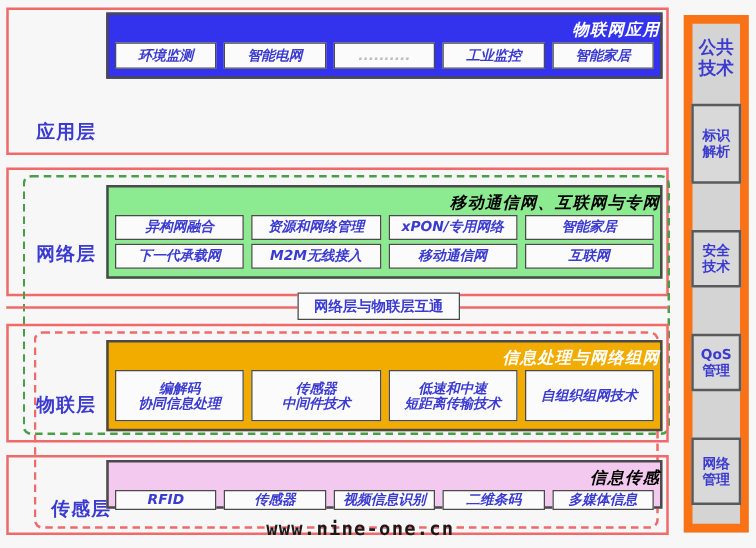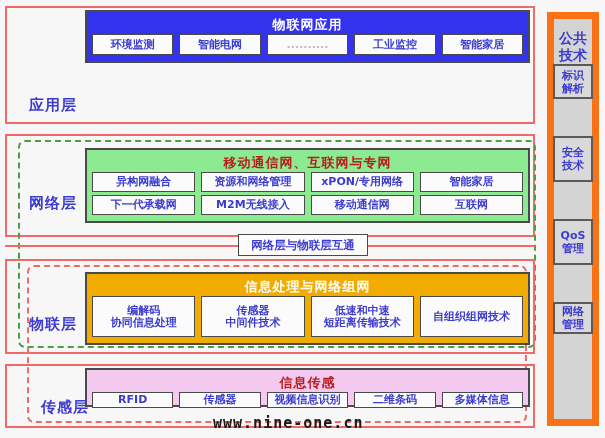--- a/index.html
+++ b/index.html
@@ -41,32 +41,33 @@
     border:2px dashed #f06a6a;
     border-radius:7px;
     pointer-events:none;
   }
 
   
   .group{
     position:absolute;box-sizing:border-box;
     border:2px solid #4a4a4a;
     display:flex;flex-direction:column;
-    align-items:center;
+    align-items:flex-end;
     padding-top:3px;
+    font-style:italic;
   }
   .group-title{
     color:#ffffff;
     font-size:13px;
     font-weight:bold;
     letter-spacing:1px;
     line-height:19px;
     text-align:center;
   }
-  .group-title.dark{color:#b91c1c;}
+  .group-title.dark{color:#000000;}
   .row{
     display:flex;flex-direction:row;
     justify-content:center;
     align-items:stretch;
     width:100%;
     box-sizing:border-box;
     padding:0 5px 3px 5px;
     gap:6px;
   }
   .cell{
@@ -209,25 +210,25 @@
       <div class="cell">传感器</div>
       <div class="cell">视频信息识别</div>
       <div class="cell">二维条码</div>
       <div class="cell">多媒体信息</div>
     </div>
   </div>
 
   <div class="common-col" style="left:547px;top:12px;width:52px;height:414px;">
     <div class="common-title">公共
 技术</div>
-    <div class="common-cell" style="height:35px;">标识
+    <div class="common-cell" style="margin-top:19px;height:64px;">标识
 解析</div>
     <div class="common-cell" style="margin-top:37px;height:46px;">安全
 技术</div>
     <div class="common-cell" style="margin-top:37px;height:46px;">QoS
 管理</div>
-    <div class="common-cell" style="margin-top:37px;height:32px;">网络
+    <div class="common-cell" style="margin-top:37px;height:54px;">网络
 管理</div>
   </div>
 
   <div class="watermark" style="left:213px;top:414px;">www.nine-one.cn</div>
 
 </div>
 
 </body></html>

